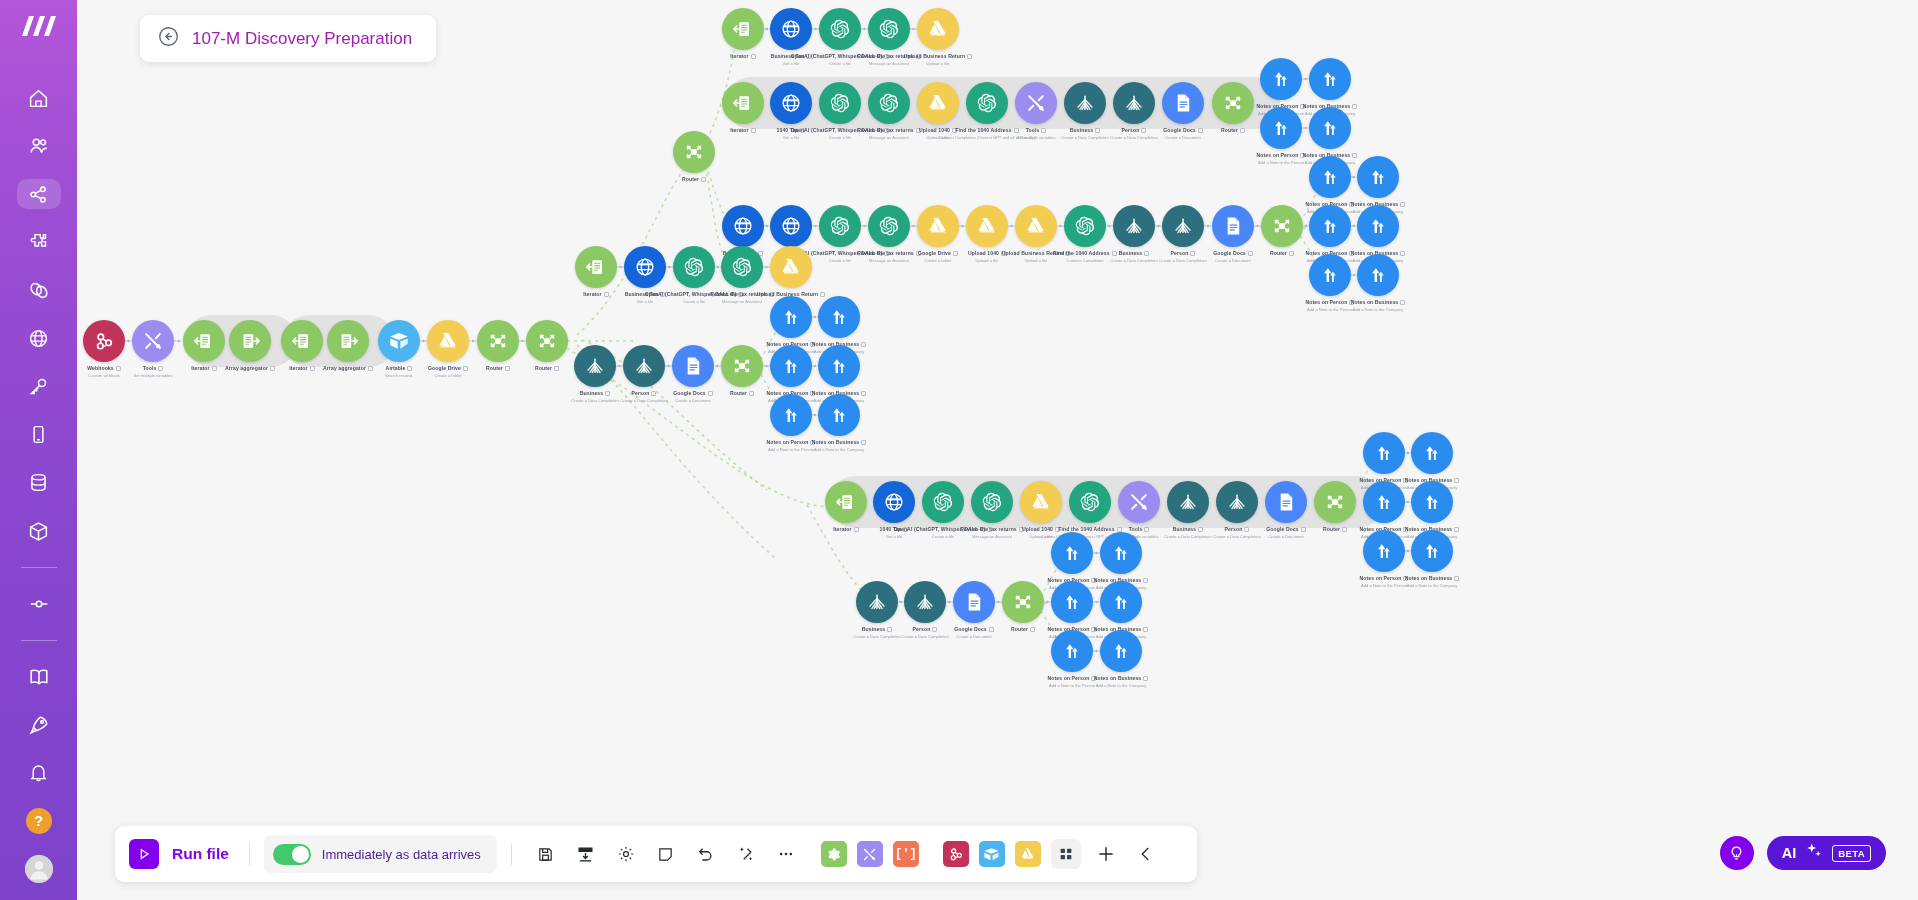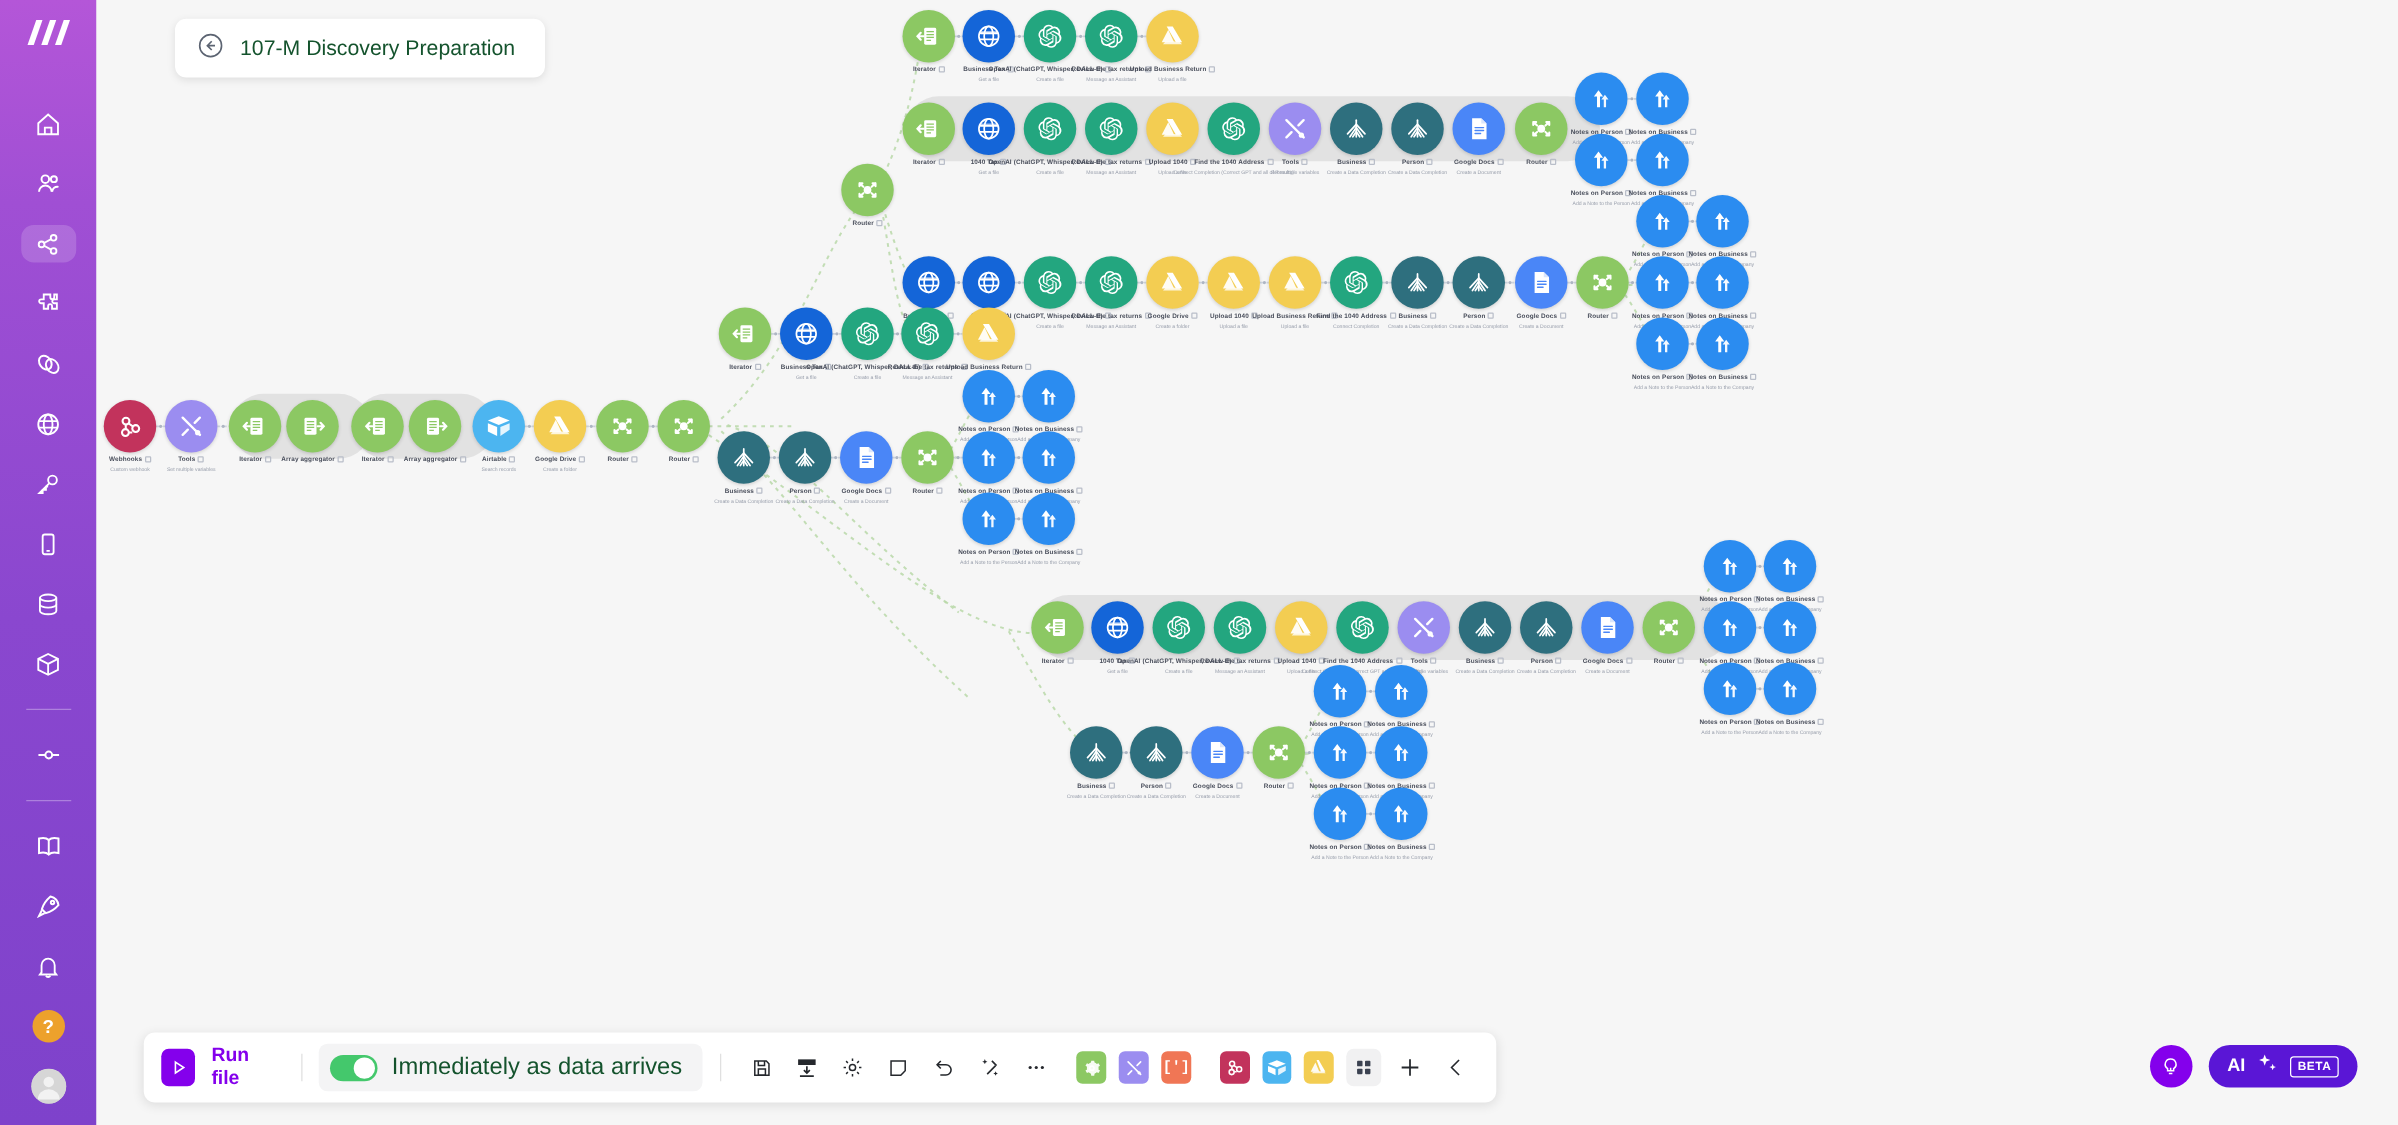--- a/index.html
+++ b/index.html
@@ -33,21 +33,21 @@
     background:#d4d4d4; display:flex;align-items:center;justify-content:center;
     overflow:hidden;
   }
 
   
   #title-bar{
     position:absolute; left:140px; top:15px; height:47px; min-width:270px;
     background:#fff;border-radius:9px;box-shadow:0 2px 7px rgba(0,0,0,.10);
     display:flex;align-items:center;gap:13px;padding:0 24px 0 18px; z-index:30;
   }
-  #title-bar .t{ font-size:17px;color:#14532d; white-space:nowrap;}
+  #title-bar .t{ font-size:17px;color:#a21caf; white-space:nowrap;}
 
   
   #canvas{ position:absolute; left:77px; top:0; width:1841px; height:900px; overflow:hidden; }
   #canvas svg.edges{ position:absolute;left:0;top:0;width:1841px;height:900px; }
 
   .chain-bg{
     position:absolute; height:52px; background:#e2e2e2; border-radius:26px; z-index:1;
   }
 
   .node{ position:absolute; z-index:5; width:0; height:0; }
@@ -82,21 +82,21 @@
     display:flex;align-items:center;justify-content:center;
   }
   .run-lbl{ color:#8400ec;font-size:15.5px;font-weight:bold; }
   .tb-div{ width:1px;height:22px;background:#e0e0e0; margin:0 14px; }
   .sched{
     display:flex;align-items:center;gap:11px;background:#f4f4f5;border-radius:7px;
     height:38px;padding:0 16px 0 9px;
   }
   .toggle{ width:38px;height:21px;border-radius:11px;background:#44c86c;position:relative; }
   .toggle .knob{ position:absolute;right:2px;top:2px;width:17px;height:17px;border-radius:50%;background:#fff; }
-  .sched-lbl{ font-size:19px;color:#14532d; white-space:nowrap;}
+  .sched-lbl{ font-size:13px;color:#4c1d95; white-space:nowrap;}
   .tb-ico{ width:40px;height:40px;display:flex;align-items:center;justify-content:center;color:#25282d; }
   .app-chip{ width:26px;height:26px;border-radius:5px;display:flex;align-items:center;justify-content:center;margin:0 5px; color:#fff;}
   .grid-chip{ width:30px;height:30px;border-radius:6px;background:#f1f1f2;display:flex;align-items:center;justify-content:center;margin:0 5px;}
 
   #ai-group{ position:absolute; right:32px; bottom:30px; display:flex;align-items:center;gap:13px; z-index:35;}
   .bulb-btn{ width:34px;height:34px;border-radius:50%;background:#8400ec;display:flex;align-items:center;justify-content:center;color:#fff;}
   .ai-btn{
     height:34px;border-radius:17px;background:#5a16d6;color:#fff;display:flex;align-items:center;
     gap:9px;padding:0 15px;
   }

